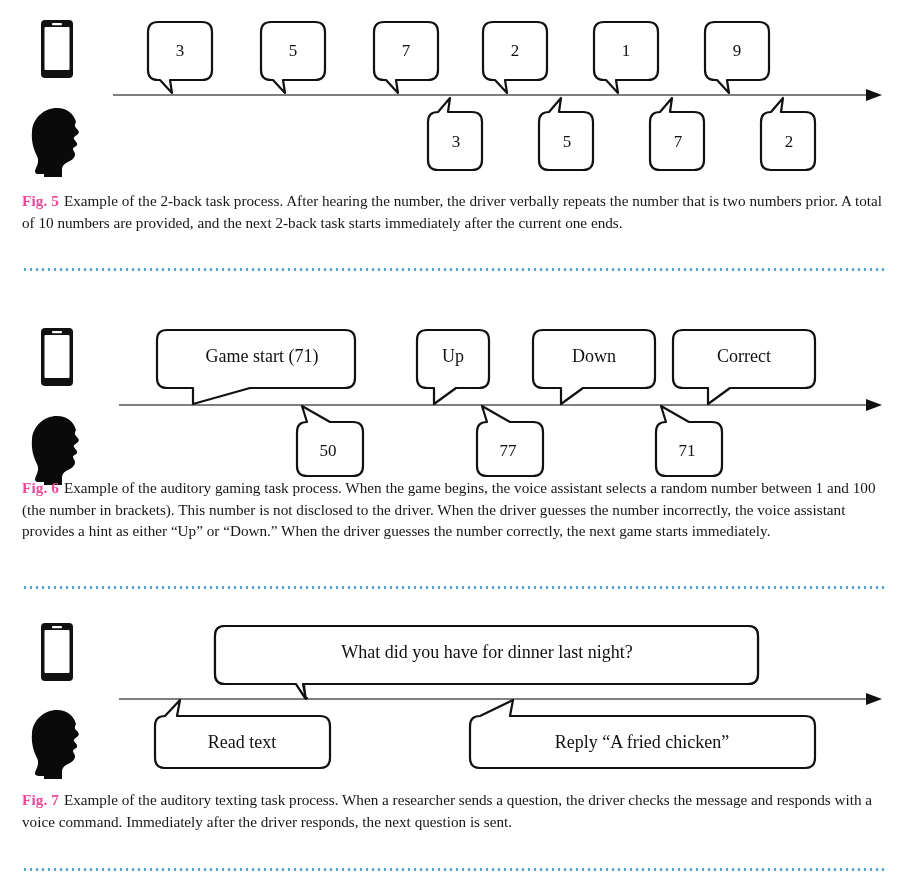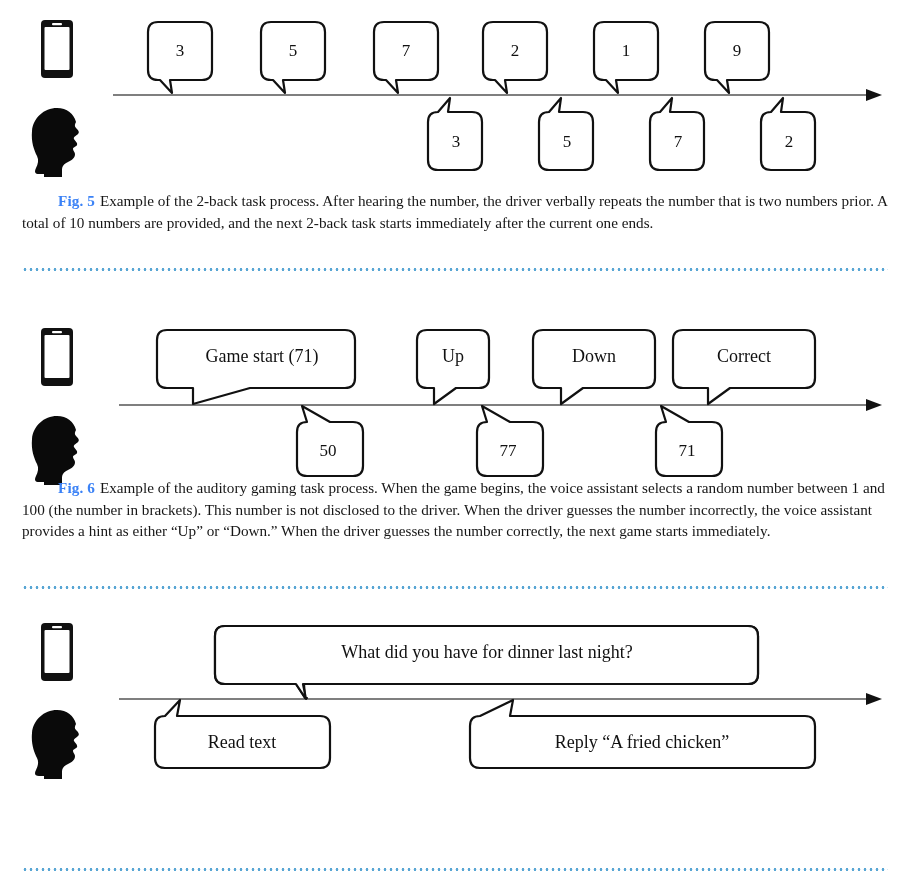--- a/index.html
+++ b/index.html
@@ -44,24 +44,23 @@
     line-height: 1.43;
     text-align: left;
     color: #161616;
   }
   #fig5-caption { top: 190px; }
   #fig6-caption { top: 477px; }
   #fig7-caption { top: 789px; }
 
   .fig-label {
     font-weight: bold;
-    color: #3b82f6;
+    color: #ec4899;
     margin-right: 5px;
     letter-spacing: 0.1px;
-    margin-left: 36px;
   }
   .caption-text {
     color: #161616;
     text-align: right;
   }
 
   
   .separator {
     position: absolute;
     left: 22px;
@@ -326,16 +325,19 @@
         <text class="bubble-text" x="242" y="146" font-size="18">Read text</text>
       </g>
       <g>
         <path class="bubble-shape" d="M480,118 L513,102 L510,118 L805,118 Q815,118 815,128
           L815,160 Q815,170 805,170 L480,170 Q470,170 470,160 L470,128 Q470,118 480,118 Z"></path>
         <text class="bubble-text" x="642" y="146" font-size="18">Reply “A fried chicken”</text>
       </g>
     </svg>
   </div>
 
+  <div class="caption" id="fig7-caption">
+    <span class="fig-label">Fig. 7</span><span class="caption-text">Example of the auditory texting task process. When a researcher sends a question, the driver checks the message and responds with a voice command. Immediately after the driver responds, the next question is sent.</span>
+  </div>
 
   <div class="separator" id="sep-3"></div>
 
 </div>
 
 </body></html>

